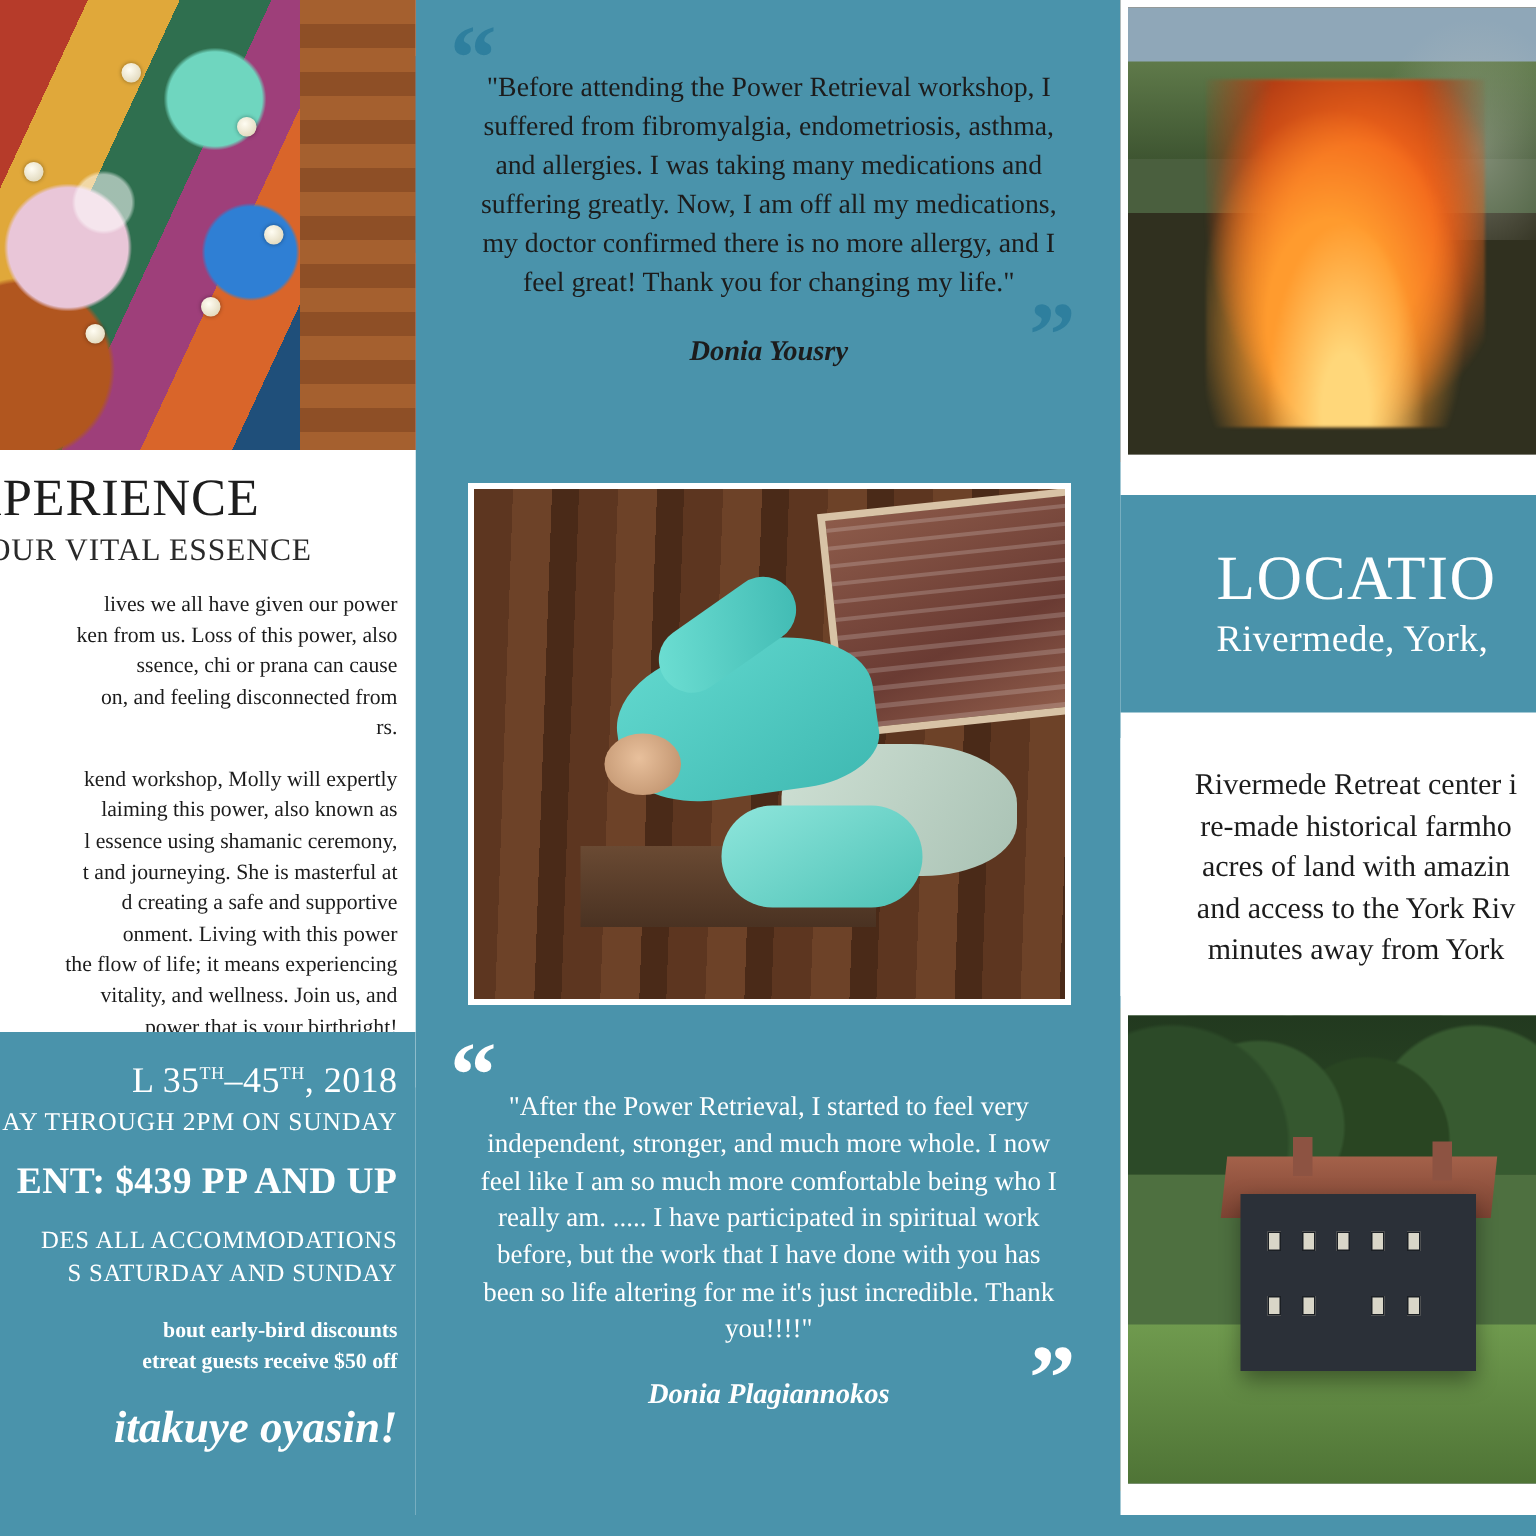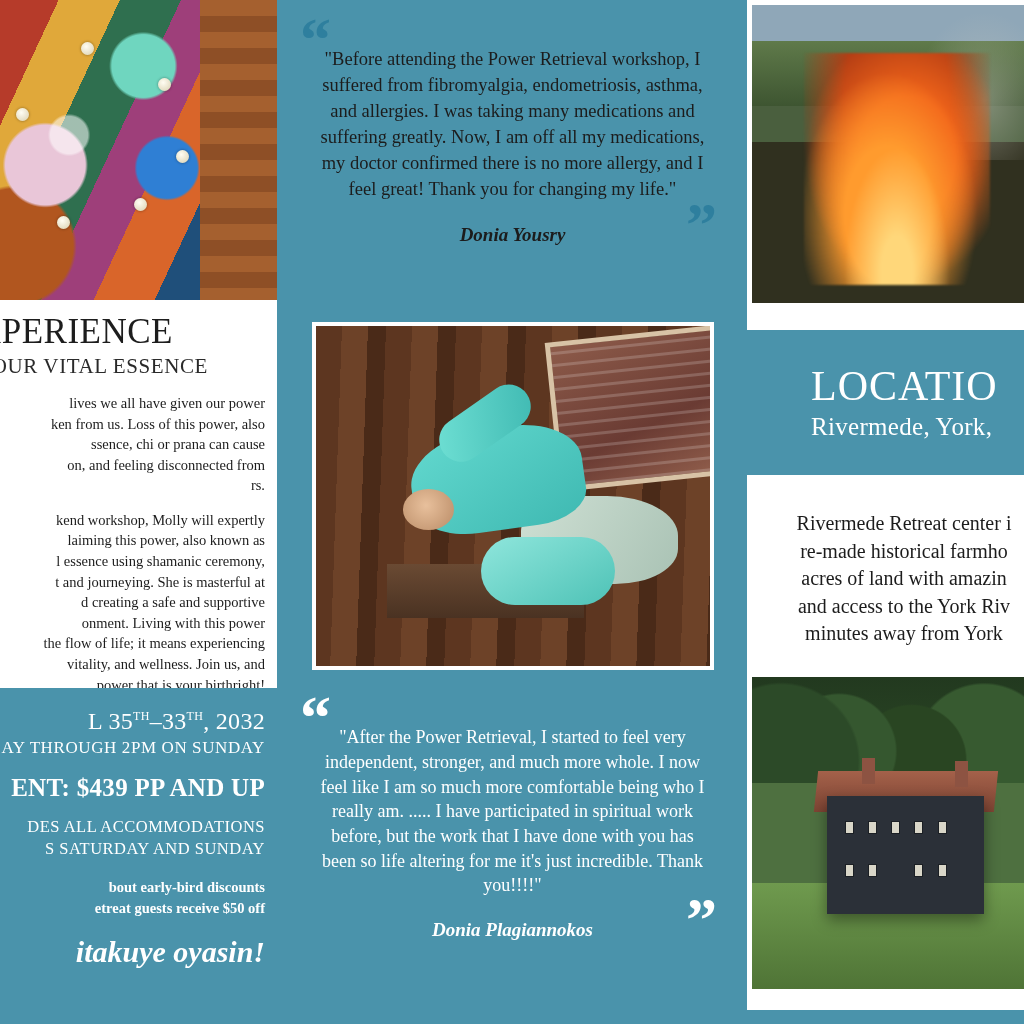--- a/index.html
+++ b/index.html
@@ -355,21 +355,21 @@
 t and journeying. She is masterful at
 d creating a safe and supportive
 onment. Living with this power
 the flow of life; it means experiencing
 vitality, and wellness. Join us, and
 power that is your birthright!</p>
   </div>
 
   <div class="left-teal">
     <div class="date-line">
-      <span>L 35</span><sup>TH</sup><span>–33</span><sup>TH</sup><span>, 2032</span>
+      <span>L 35</span><sup>TH</sup><span>–45</span><sup>TH</sup><span>, 2018</span>
     </div>
     <div class="time-line">AY THROUGH 2PM ON SUNDAY</div>
     <div class="price-line">ENT: $439 PP AND UP</div>
     <div class="incl-line" style="white-space:pre-line">DES ALL ACCOMMODATIONS
 S SATURDAY AND SUNDAY</div>
     <div class="note-line" style="white-space:pre-line">bout early-bird discounts
 etreat guests receive $50 off</div>
     <div class="mitakuye">itakuye oyasin!</div>
   </div>
 

